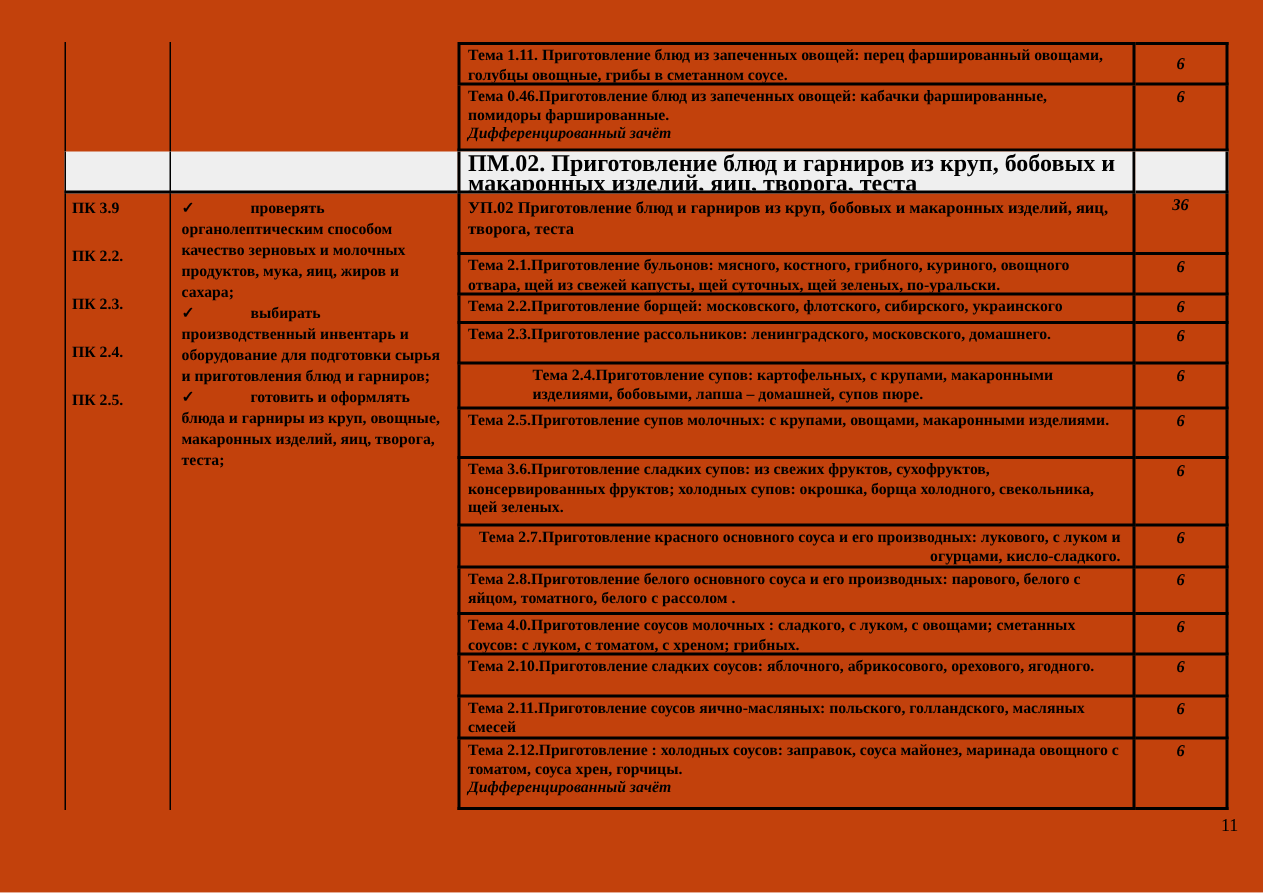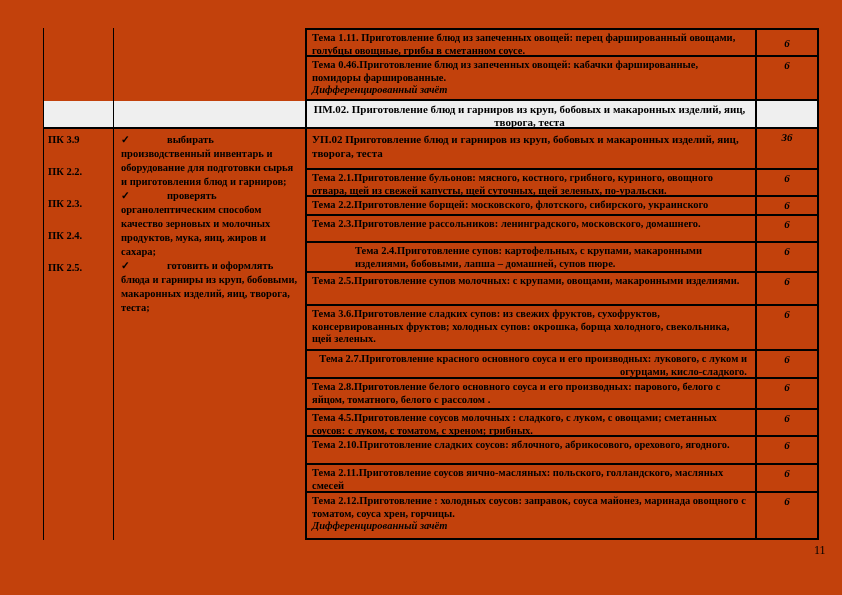--- a/index.html
+++ b/index.html
@@ -38,21 +38,21 @@
   .gbot{border-bottom:2px solid #000;}
   .pk{
     padding:5px 3px 0 4px;font-weight:bold;font-size:10.5px;
   }
   .pk div{margin-bottom:21px;}
   .skills{
     padding:4px 4px 0 7px;font-weight:bold;font-size:10.5px;line-height:14px;
   }
   .chk{display:inline-block;width:46px;}
   .note{font-style:italic;display:block;}
-  .module{font-size:11px;line-height:13px;text-align:center;}
+  .module{font-size:16px;line-height:13px;}
   .practice{font-size:11px;line-height:13.5px;padding-top:4px;}
   .pagenum{
     position:absolute;left:814px;top:543px;
     font-size:12px;
   }
 </style>
 </head>
 <body>
 
 <div class="page">
@@ -76,23 +76,23 @@
     <div class="cell hc gray" style="grid-area:3/4/4/5;"></div>
 
     <div class="cell lv pk" style="grid-area:4/1/17/2;">
       <div>ПК 3.9</div>
       <div>ПК 2.2.</div>
       <div>ПК 2.3.</div>
       <div>ПК 2.4.</div>
       <div>ПК 2.5.</div>
     </div>
     <div class="cell skills" style="grid-area:4/2/17/3;">
+      <div><span class="chk">✓</span><span>проверять органолептическим способом качество зерновых и молочных продуктов, мука, яиц, жиров и сахара;</span></div>
       <div><span class="chk">✓</span><span>выбирать производственный инвентарь и оборудование для подготовки сырья и приготовления блюд и гарниров;</span></div>
-      <div><span class="chk">✓</span><span>проверять органолептическим способом качество зерновых и молочных продуктов, мука, яиц, жиров и сахара;</span></div>
-      <div><span class="chk">✓</span><span>готовить и оформлять блюда и гарниры из круп, бобовыми, макаронных изделий, яиц, творога, теста;</span></div>
+      <div><span class="chk">✓</span><span>готовить и оформлять блюда и гарниры из круп, овощные, макаронных изделий, яиц, творога, теста;</span></div>
     </div>
 
     <div class="cell tc practice" style="grid-area:4/3/5/4;">УП.02 Приготовление блюд и гарниров из круп, бобовых и макаронных изделий, яиц, творога, теста</div>
     <div class="cell hc" style="grid-area:4/4/5/5;">36</div>
 
     <div class="cell tc" style="grid-area:5/3/6/4;">Тема 2.1.Приготовление  бульонов: мясного, костного, грибного,  куриного, овощного отвара,  щей из свежей капусты, щей суточных, щей зеленых, по-уральски.</div>
     <div class="cell hc" style="grid-area:5/4/6/5;">6</div>
 
     <div class="cell tc" style="grid-area:6/3/7/4;">Тема 2.2.Приготовление борщей: московского, флотского, сибирского, украинского</div>
     <div class="cell hc" style="grid-area:6/4/7/5;">6</div>
@@ -108,21 +108,21 @@
 
     <div class="cell tc" style="grid-area:10/3/11/4;">Тема 3.6.Приготовление сладких супов: из свежих фруктов, сухофруктов, консервированных фруктов; холодных супов: окрошка, борща холодного, свекольника, щей  зеленых.</div>
     <div class="cell hc" style="grid-area:10/4/11/5;">6</div>
 
     <div class="cell tc" style="grid-area:11/3/12/4;text-align:right;">Тема 2.7.Приготовление красного основного соуса и его производных: лукового,  с луком и огурцами, кисло-сладкого.</div>
     <div class="cell hc" style="grid-area:11/4/12/5;">6</div>
 
     <div class="cell tc" style="grid-area:12/3/13/4;">Тема 2.8.Приготовление белого основного соуса и его производных: парового, белого с яйцом, томатного, белого с рассолом .</div>
     <div class="cell hc" style="grid-area:12/4/13/5;">6</div>
 
-    <div class="cell tc" style="grid-area:13/3/14/4;">Тема 4.5.Приготовление соусов молочных : сладкого, с луком, с овощами;  сметанных соусов: с луком, с томатом, с хреном; грибных.</div>
+    <div class="cell tc" style="grid-area:13/3/14/4;">Тема 4.0.Приготовление соусов молочных : сладкого, с луком, с овощами;  сметанных соусов: с луком, с томатом, с хреном; грибных.</div>
     <div class="cell hc" style="grid-area:13/4/14/5;">6</div>
 
     <div class="cell tc" style="grid-area:14/3/15/4;">Тема 2.10.Приготовление сладких соусов: яблочного, абрикосового, орехового, ягодного.</div>
     <div class="cell hc" style="grid-area:14/4/15/5;">6</div>
 
     <div class="cell tc" style="grid-area:15/3/16/4;">Тема 2.11.Приготовление соусов яично-масляных:  польского, голландского, масляных смесей</div>
     <div class="cell hc" style="grid-area:15/4/16/5;">6</div>
 
     <div class="cell tc" style="grid-area:16/3/17/4;">
       <span>Тема 2.12.Приготовление : холодных соусов: заправок, соуса  майонез,  маринада овощного с томатом,  соуса хрен, горчицы.</span>

